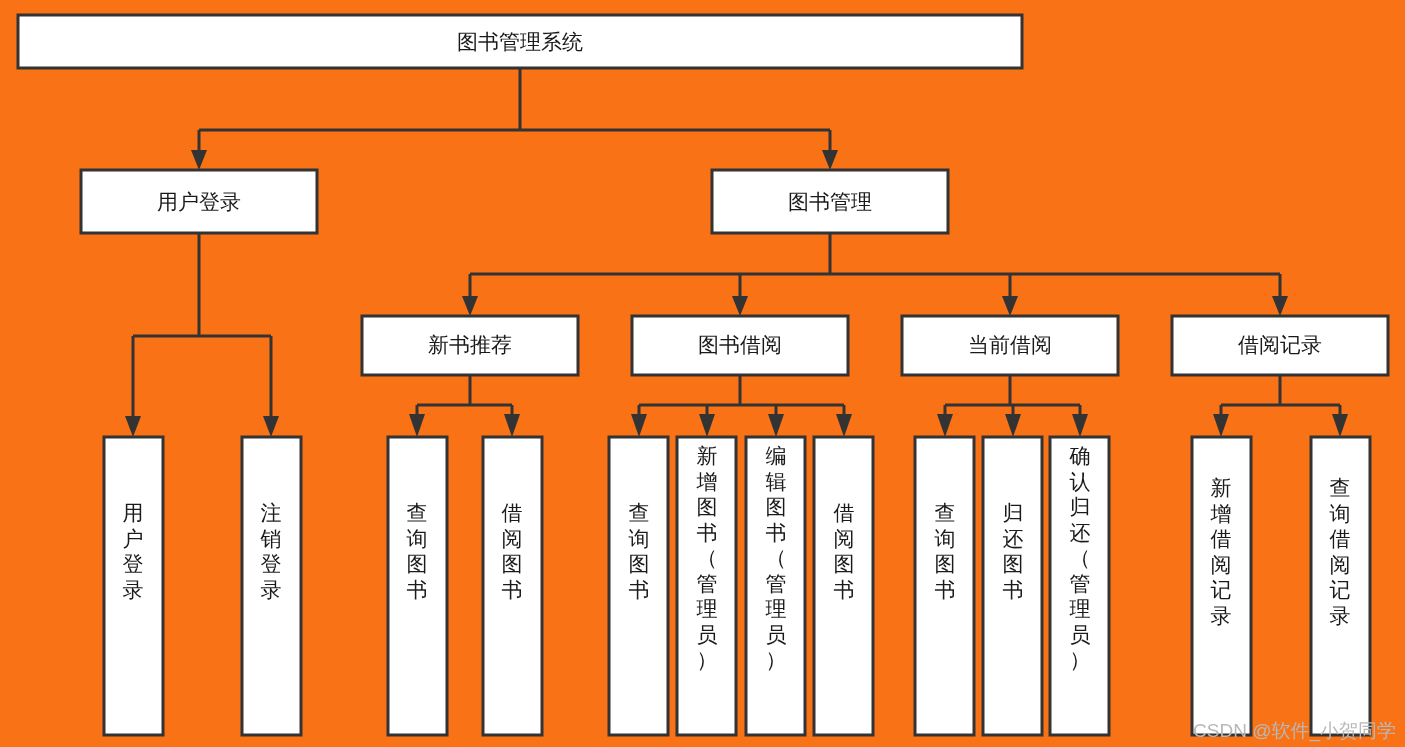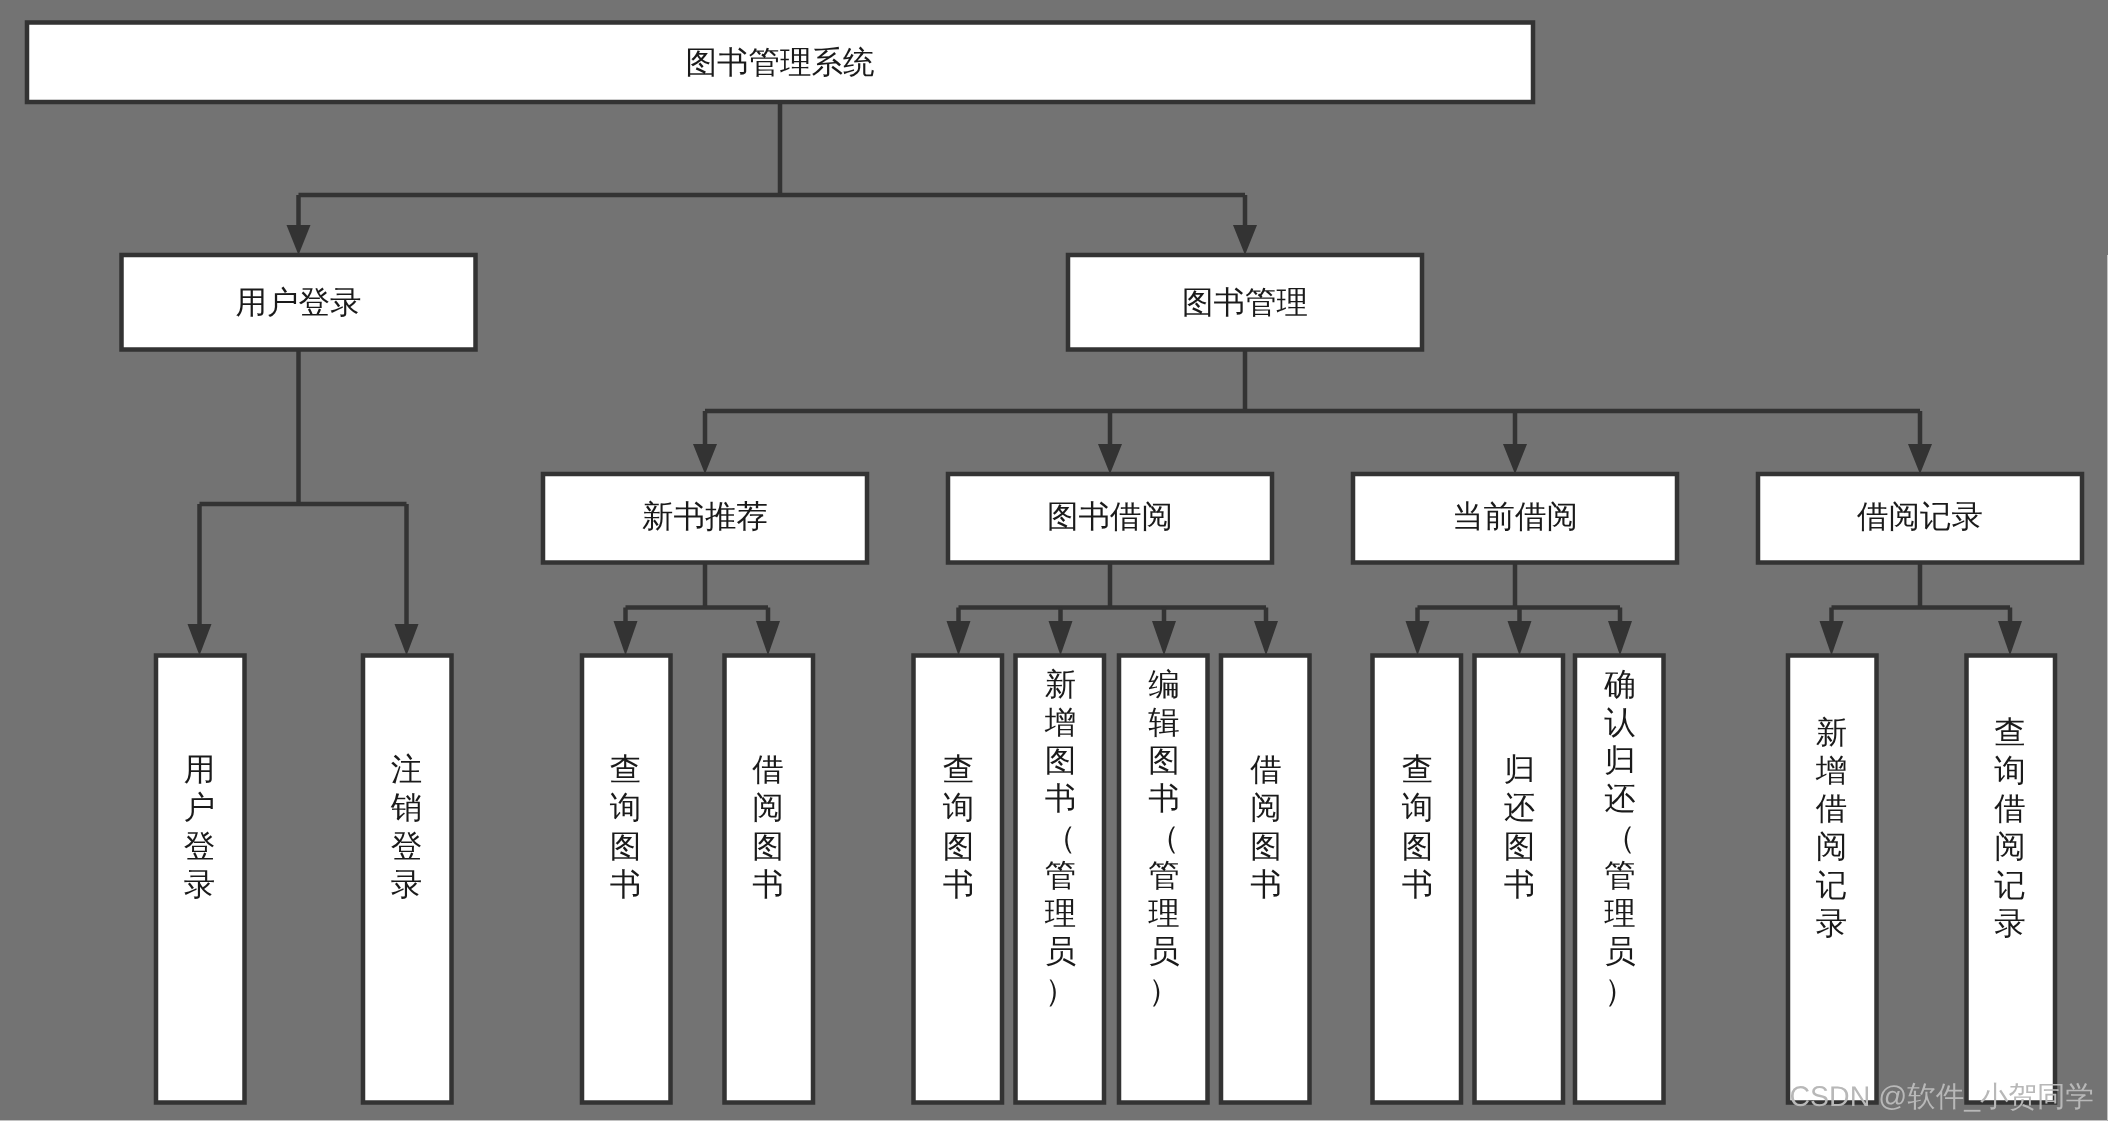--- a/index.html
+++ b/index.html
@@ -7,21 +7,21 @@
     padding: 0;
     background: #ffffff;
   }
   body {
     font-family: "Liberation Sans", "DejaVu Sans", sans-serif;
   }
   #diagram-root {
     position: relative;
     width: 1405px;
     height: 747px;
-    background: #737373;
+    background: #f97316;
     overflow: hidden;
   }
   svg.diagram-svg {
     position: absolute;
     left: 0;
     top: 0;
     width: 1405px;
     height: 747px;
     display: block;
   }

